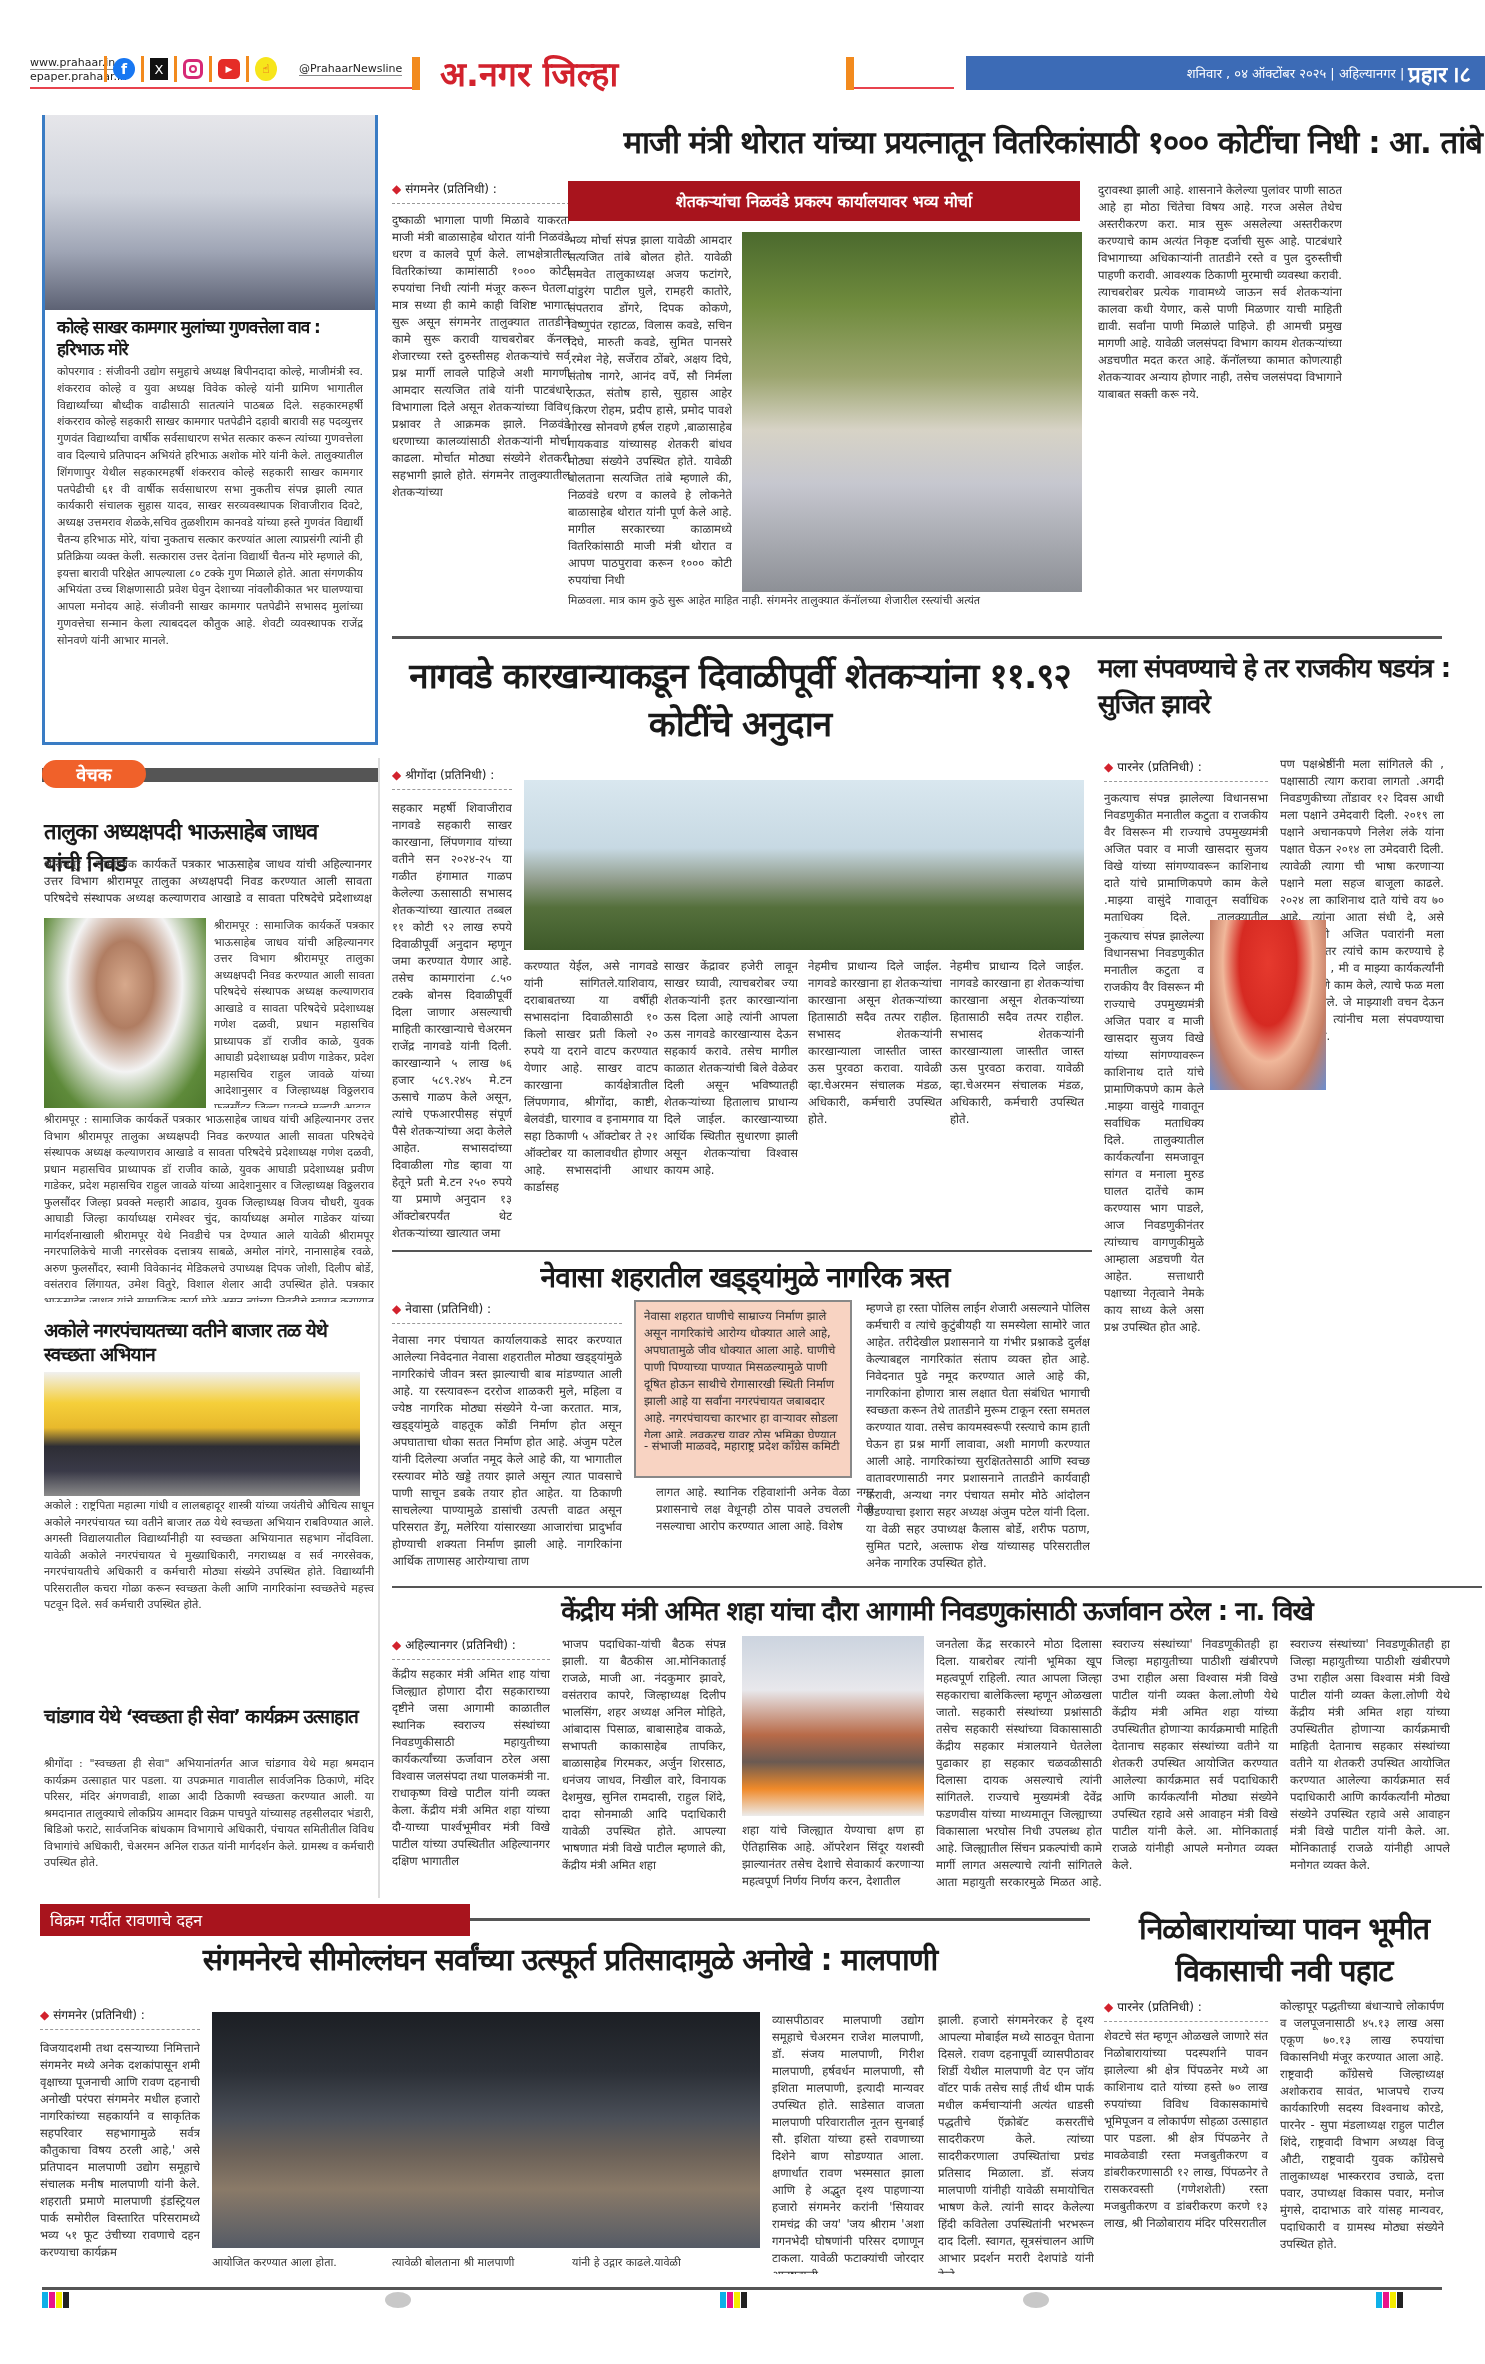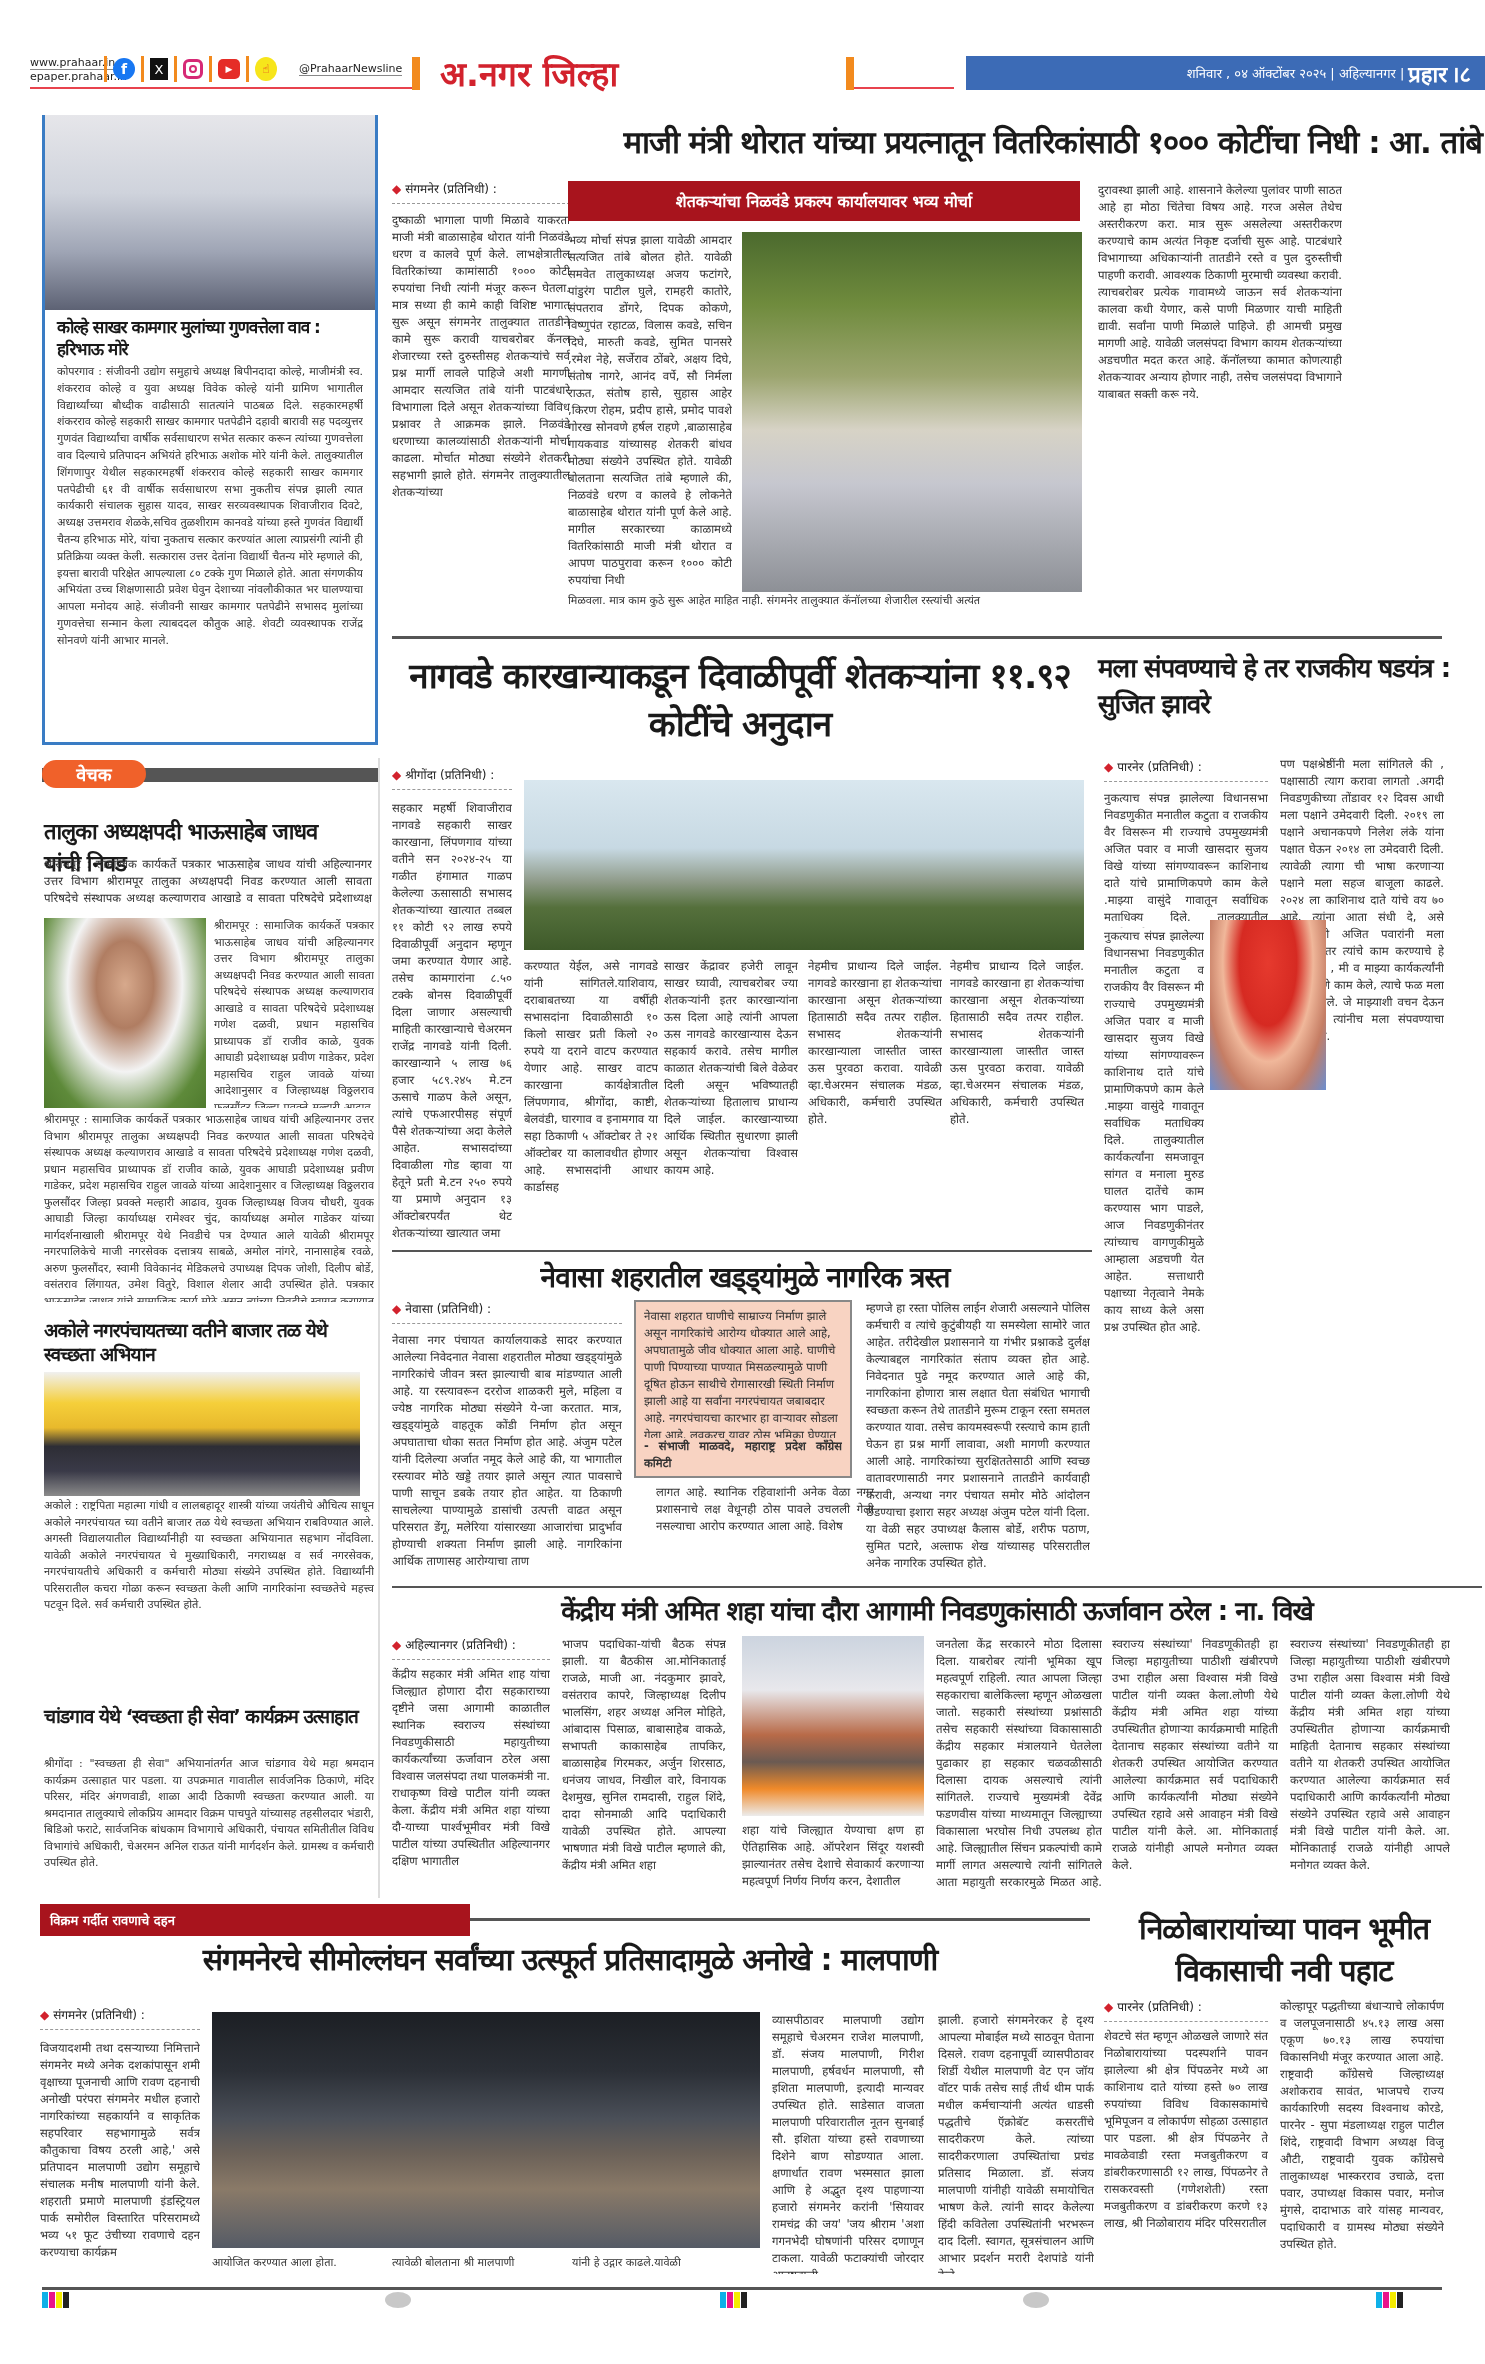--- a/index.html
+++ b/index.html
@@ -110,40 +110,40 @@
 <div class="abs" style="left:378px;top:758px;width:2px;height:1140px;background:#ddd"></div>
 
 <div class="abs rule" style="left:392px;top:1250px;width:700px;height:2px"></div>
 <div class="abs hd" style="left:400px;top:1258px;width:690px;font-size:28px;line-height:40px;text-align:center">नेवासा शहरातील खड्ड्यांमुळे नागरिक त्रस्त</div>
 <div class="abs" style="left:392px;top:1300px;width:230px">
   <div class="dateline"><span class="dia">◆</span><span>नेवासा (प्रतिनिधी) :</span></div>
 </div>
 <div class="abs txt" style="left:392px;top:1332px;width:230px;height:246px">नेवासा नगर पंचायत कार्यालयाकडे सादर करण्यात आलेल्या निवेदनात नेवासा शहरातील मोठ्या खड्ड्यांमुळे नागरिकांचे जीवन त्रस्त झाल्याची बाब मांडण्यात आली आहे. या रस्त्यावरून दररोज शाळकरी मुले, महिला व ज्येष्ठ नागरिक मोठ्या संख्येने ये-जा करतात. मात्र, खड्ड्यांमुळे वाहतूक कोंडी निर्माण होत असून अपघाताचा धोका सतत निर्माण होत आहे. अंजुम पटेल यांनी दिलेल्या अर्जात नमूद केले आहे की, या भागातील रस्त्यावर मोठे खड्डे तयार झाले असून त्यात पावसाचे पाणी साचून डबके तयार होत आहेत. या ठिकाणी साचलेल्या पाण्यामुळे डासांची उत्पत्ती वाढत असून परिसरात डेंगू, मलेरिया यांसारख्या आजारांचा प्रादुर्भाव होण्याची शक्यता निर्माण झाली आहे. नागरिकांना आर्थिक ताणासह आरोग्याचा ताण</div>
 <div class="abs" style="left:634px;top:1300px;width:218px;height:178px;background:#f8d3c2;border:2px solid #888;padding:6px 8px">
   <div class="txt" style="height:130px;text-align:left">नेवासा शहरात घाणीचे साम्राज्य निर्माण झाले असून नागरिकांचे आरोग्य धोक्यात आले आहे, अपघातामुळे जीव धोक्यात आला आहे. घाणीचे पाणी पिण्याच्या पाण्यात मिसळल्यामुळे पाणी दूषित होऊन साथीचे रोगासारखी स्थिती निर्माण झाली आहे या सर्वांना नगरपंचायत जबाबदार आहे. नगरपंचायचा कारभार हा वाऱ्यावर सोडला गेला आहे. लवकरच यावर ठोस भूमिका घेण्यात येईल.</div>
-  <div class="txt" style="font-weight:bold">- संभाजी माळवदे, महाराष्ट्र प्रदेश कॉंग्रेस कमिटी</div>
+  <div class="txt" style="font-weight:normal">- संभाजी माळवदे, महाराष्ट्र प्रदेश कॉंग्रेस कमिटी</div>
 </div>
 <div class="abs txt" style="left:656px;top:1484px;width:218px;height:92px">लागत आहे. स्थानिक रहिवाशांनी अनेक वेळा नगर प्रशासनाचे लक्ष वेधूनही ठोस पावले उचलली गेली नसल्याचा आरोप करण्यात आला आहे. विशेष</div>
 <div class="abs txt" style="left:866px;top:1300px;width:224px;height:280px">म्हणजे हा रस्ता पोलिस लाईन शेजारी असल्याने पोलिस कर्मचारी व त्यांचे कुटुंबीयही या समस्येला सामोरे जात आहेत. तरीदेखील प्रशासनाने या गंभीर प्रश्नाकडे दुर्लक्ष केल्याबद्दल नागरिकांत संताप व्यक्त होत आहे. निवेदनात पुढे नमूद करण्यात आले आहे की, नागरिकांना होणारा त्रास लक्षात घेता संबंधित भागाची स्वच्छता करून तेथे तातडीने मुरूम टाकून रस्ता समतल करण्यात यावा. तसेच कायमस्वरूपी रस्त्याचे काम हाती घेऊन हा प्रश्न मार्गी लावावा, अशी मागणी करण्यात आली आहे. नागरिकांच्या सुरक्षिततेसाठी आणि स्वच्छ वातावरणासाठी नगर प्रशासनाने तातडीने कार्यवाही करावी, अन्यथा नगर पंचायत समोर मोठे आंदोलन छेडण्याचा इशारा सहर अध्यक्ष अंजुम पटेल यांनी दिला. या वेळी सहर उपाध्यक्ष कैलास बोर्डे, शरीफ पठाण, सुमित पटारे, अल्ताफ शेख यांच्यासह परिसरातील अनेक नागरिक उपस्थित होते.</div>
 
 <div class="abs rule" style="left:392px;top:1586px;width:1090px;height:2px"></div>
 <div class="abs hd" style="left:392px;top:1592px;width:1090px;font-size:26px;line-height:38px;white-space:nowrap;text-align:center">केंद्रीय मंत्री अमित शहा यांचा दौरा आगामी निवडणुकांसाठी ऊर्जावान ठरेल : ना. विखे</div>
 <div class="abs" style="left:392px;top:1636px;width:158px">
   <div class="dateline"><span class="dia">◆</span><span>अहिल्यानगर (प्रतिनिधी) :</span></div>
 </div>
 <div class="abs txt" style="left:392px;top:1666px;width:158px;height:226px">केंद्रीय सहकार मंत्री अमित शाह यांचा जिल्ह्यात होणारा दौरा सहकाराच्या दृष्टीने जसा आगामी काळातील स्थानिक स्वराज्य संस्थांच्या निवडणुकीसाठी महायुतीच्या कार्यकर्त्यांच्या ऊर्जावान ठरेल असा विश्वास जलसंपदा तथा पालकमंत्री ना. राधाकृष्ण विखे पाटील यांनी व्यक्त केला. केंद्रीय मंत्री अमित शहा यांच्या दौ-याच्या पार्श्वभूमीवर मंत्री विखे पाटील यांच्या उपस्थितीत अहिल्यानगर दक्षिण भागातील</div>
 <div class="abs txt" style="left:562px;top:1636px;width:164px;height:256px">भाजप पदाधिका-यांची बैठक संपन्न झाली. या बैठकीस आ.मोनिकाताई राजळे, माजी आ. नंदकुमार झावरे, वसंतराव कापरे, जिल्हाध्यक्ष दिलीप भालसिंग, शहर अध्यक्ष अनिल मोहिते, आंबादास पिसाळ, बाबासाहेब वाकळे, सभापती काकासाहेब तापकिर, बाळासाहेब गिरमकर, अर्जुन शिरसाठ, धनंजय जाधव, निखील वारे, विनायक देशमुख, सुनिल रामदासी, राहुल शिंदे, दादा सोनमाळी आदि पदाधिकारी यावेळी उपस्थित होते. आपल्या भाषणात मंत्री विखे पाटील म्हणाले की, केंद्रीय मंत्री अमित शहा</div>
 <div class="abs photo" style="left:742px;top:1636px;width:182px;height:180px;background:linear-gradient(180deg,#ccd4df 0%,#e8e8ec 30%,#b86a48 55%,#6a5a52 70%,#f08a2a 85%,#ececec 100%)"></div>
 <div class="abs txt" style="left:742px;top:1822px;width:182px;height:70px">शहा यांचे जिल्ह्यात येण्याचा क्षण हा ऐतिहासिक आहे. ऑपरेशन सिंदूर यशस्वी झाल्यानंतर तसेच देशाचे सेवाकार्य करणाऱ्या महत्वपूर्ण निर्णय निर्णय करन, देशातील</div>
 <div class="abs txt" style="left:936px;top:1636px;width:166px;height:256px">जनतेला केंद्र सरकारने मोठा दिलासा दिला. याबरोबर त्यांनी भूमिका खूप महत्वपूर्ण राहिली. त्यात आपला जिल्हा सहकाराचा बालेकिल्ला म्हणून ओळखला जातो. सहकारी संस्थांच्या प्रश्नांसाठी तसेच सहकारी संस्थांच्या विकासासाठी केंद्रीय सहकार मंत्रालयाने घेतलेला पुढाकार हा सहकार चळवळीसाठी दिलासा दायक असल्याचे त्यांनी सांगितले. राज्याचे मुख्यमंत्री देवेंद्र फडणवीस यांच्या माध्यमातून जिल्ह्याच्या विकासाला भरघोस निधी उपलब्ध होत आहे. जिल्ह्यातील सिंचन प्रकल्पांची कामे मार्गी लागत असल्याचे त्यांनी सांगितले आता महायुती सरकारमुळे मिळत आहे. विधानसभा निवडणुकीत या जिल्ह्याने महायुतीला मोठे पाठबळ दिले. येणा-या स्थानिक</div>
 <div class="abs txt" style="left:1112px;top:1636px;width:166px;height:256px">स्वराज्य संस्थांच्या' निवडणूकीतही हा जिल्हा महायुतीच्या पाठीशी खंबीरपणे उभा राहील असा विश्वास मंत्री विखे पाटील यांनी व्यक्त केला.लोणी येथे केंद्रीय मंत्री अमित शहा यांच्या उपस्थितीत होणाऱ्या कार्यक्रमाची माहिती देतानाच सहकार संस्थांच्या वतीने या शेतकरी उपस्थित आयोजित करण्यात आलेल्या कार्यक्रमात सर्व पदाधिकारी आणि कार्यकर्त्यांनी मोठ्या संख्येने उपस्थित रहावे असे आवाहन मंत्री विखे पाटील यांनी केले. आ. मोनिकाताई राजळे यांनीही आपले मनोगत व्यक्त केले.</div>
 <div class="abs txt" style="left:1290px;top:1636px;width:160px;height:256px">स्वराज्य संस्थांच्या' निवडणूकीतही हा जिल्हा महायुतीच्या पाठीशी खंबीरपणे उभा राहील असा विश्वास मंत्री विखे पाटील यांनी व्यक्त केला.लोणी येथे केंद्रीय मंत्री अमित शहा यांच्या उपस्थितीत होणाऱ्या कार्यक्रमाची माहिती देतानाच सहकार संस्थांच्या वतीने या शेतकरी उपस्थित आयोजित करण्यात आलेल्या कार्यक्रमात सर्व पदाधिकारी आणि कार्यकर्त्यांनी मोठ्या संख्येने उपस्थित रहावे असे आवाहन मंत्री विखे पाटील यांनी केले. आ. मोनिकाताई राजळे यांनीही आपले मनोगत व्यक्त केले.</div>
 
 <div class="abs" style="left:40px;top:1904px;width:430px;height:32px;background:#a8141d;color:#fff;display:flex;align-items:center;padding-left:10px">
-  <span style="font-size:13px;font-weight:bold">विक्रम गर्दीत रावणाचे दहन</span>
+  <span style="font-size:16px;font-weight:normal">विक्रम गर्दीत रावणाचे दहन</span>
 </div>
 <div class="abs" style="left:470px;top:1918px;width:620px;height:3px;background:#555"></div>
 <div class="abs hd" style="left:40px;top:1938px;width:1060px;font-size:30px;line-height:44px;white-space:nowrap;text-align:center">संगमनेरचे सीमोल्लंघन सर्वांच्या उत्स्फूर्त प्रतिसादामुळे अनोखे : मालपाणी</div>
 <div class="abs" style="left:40px;top:2006px;width:160px">
   <div class="dateline"><span class="dia">◆</span><span>संगमनेर (प्रतिनिधी) :</span></div>
 </div>
 <div class="abs txt" style="left:40px;top:2040px;width:160px;height:232px">विजयादशमी तथा दसऱ्याच्या निमित्ताने संगमनेर मध्ये अनेक दशकांपासून शमी वृक्षाच्या पूजनाची आणि रावण दहनाची अनोखी परंपरा संगमनेर मधील हजारो नागरिकांच्या सहकार्याने व साकृतिक सहपरिवार सहभागामुळे सर्वत्र कौतुकाचा विषय ठरली आहे,' असे प्रतिपादन मालपाणी उद्योग समूहाचे संचालक मनीष मालपाणी यांनी केले. शहराती प्रमाणे मालपाणी इंडस्ट्रियल पार्क समोरील विस्तारित परिसरामध्ये भव्य ५१ फूट उंचीच्या रावणाचे दहन करण्याचा कार्यक्रम</div>
 <div class="abs photo" style="left:212px;top:2012px;width:548px;height:236px;background:linear-gradient(180deg,#1c1f24 0%,#2b2f36 25%,#4a4f58 45%,#6b6158 60%,#8a7a68 75%,#555b66 100%)"></div>
 <div class="abs cap" style="left:212px;top:2256px;width:170px">आयोजित करण्यात आला होता.</div>
 <div class="abs cap" style="left:392px;top:2256px;width:170px">त्यावेळी बोलताना श्री मालपाणी</div>

